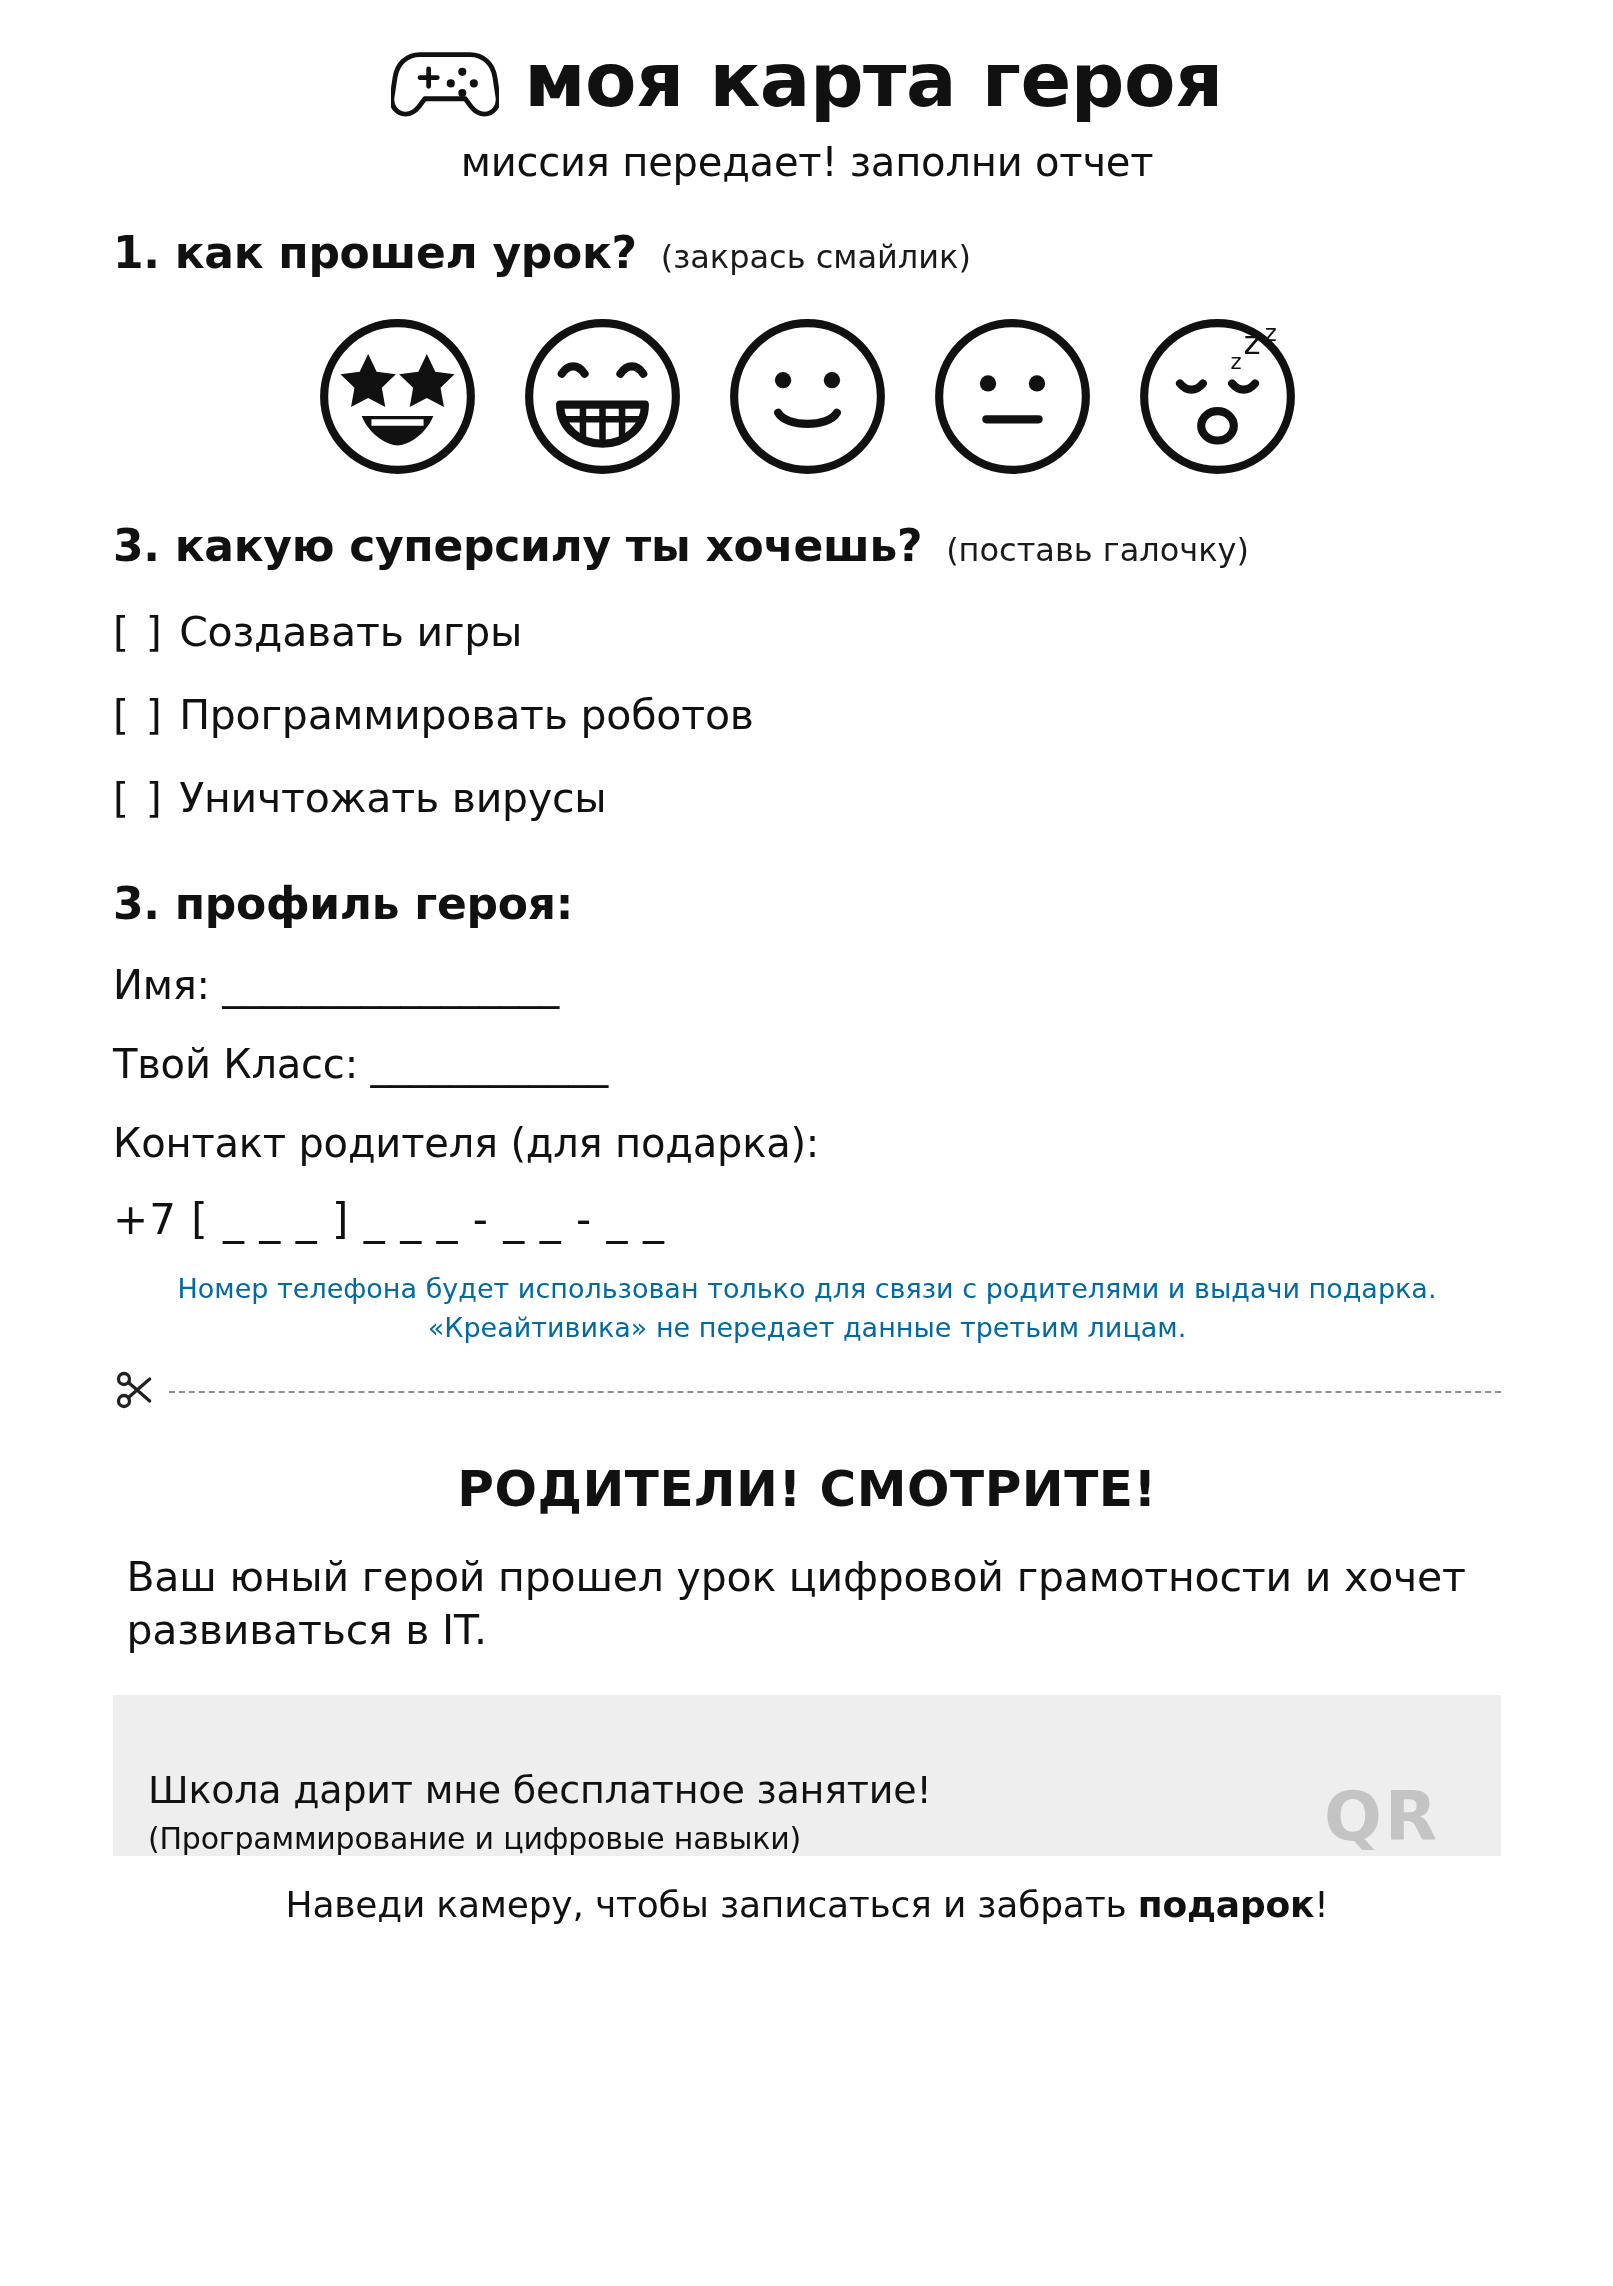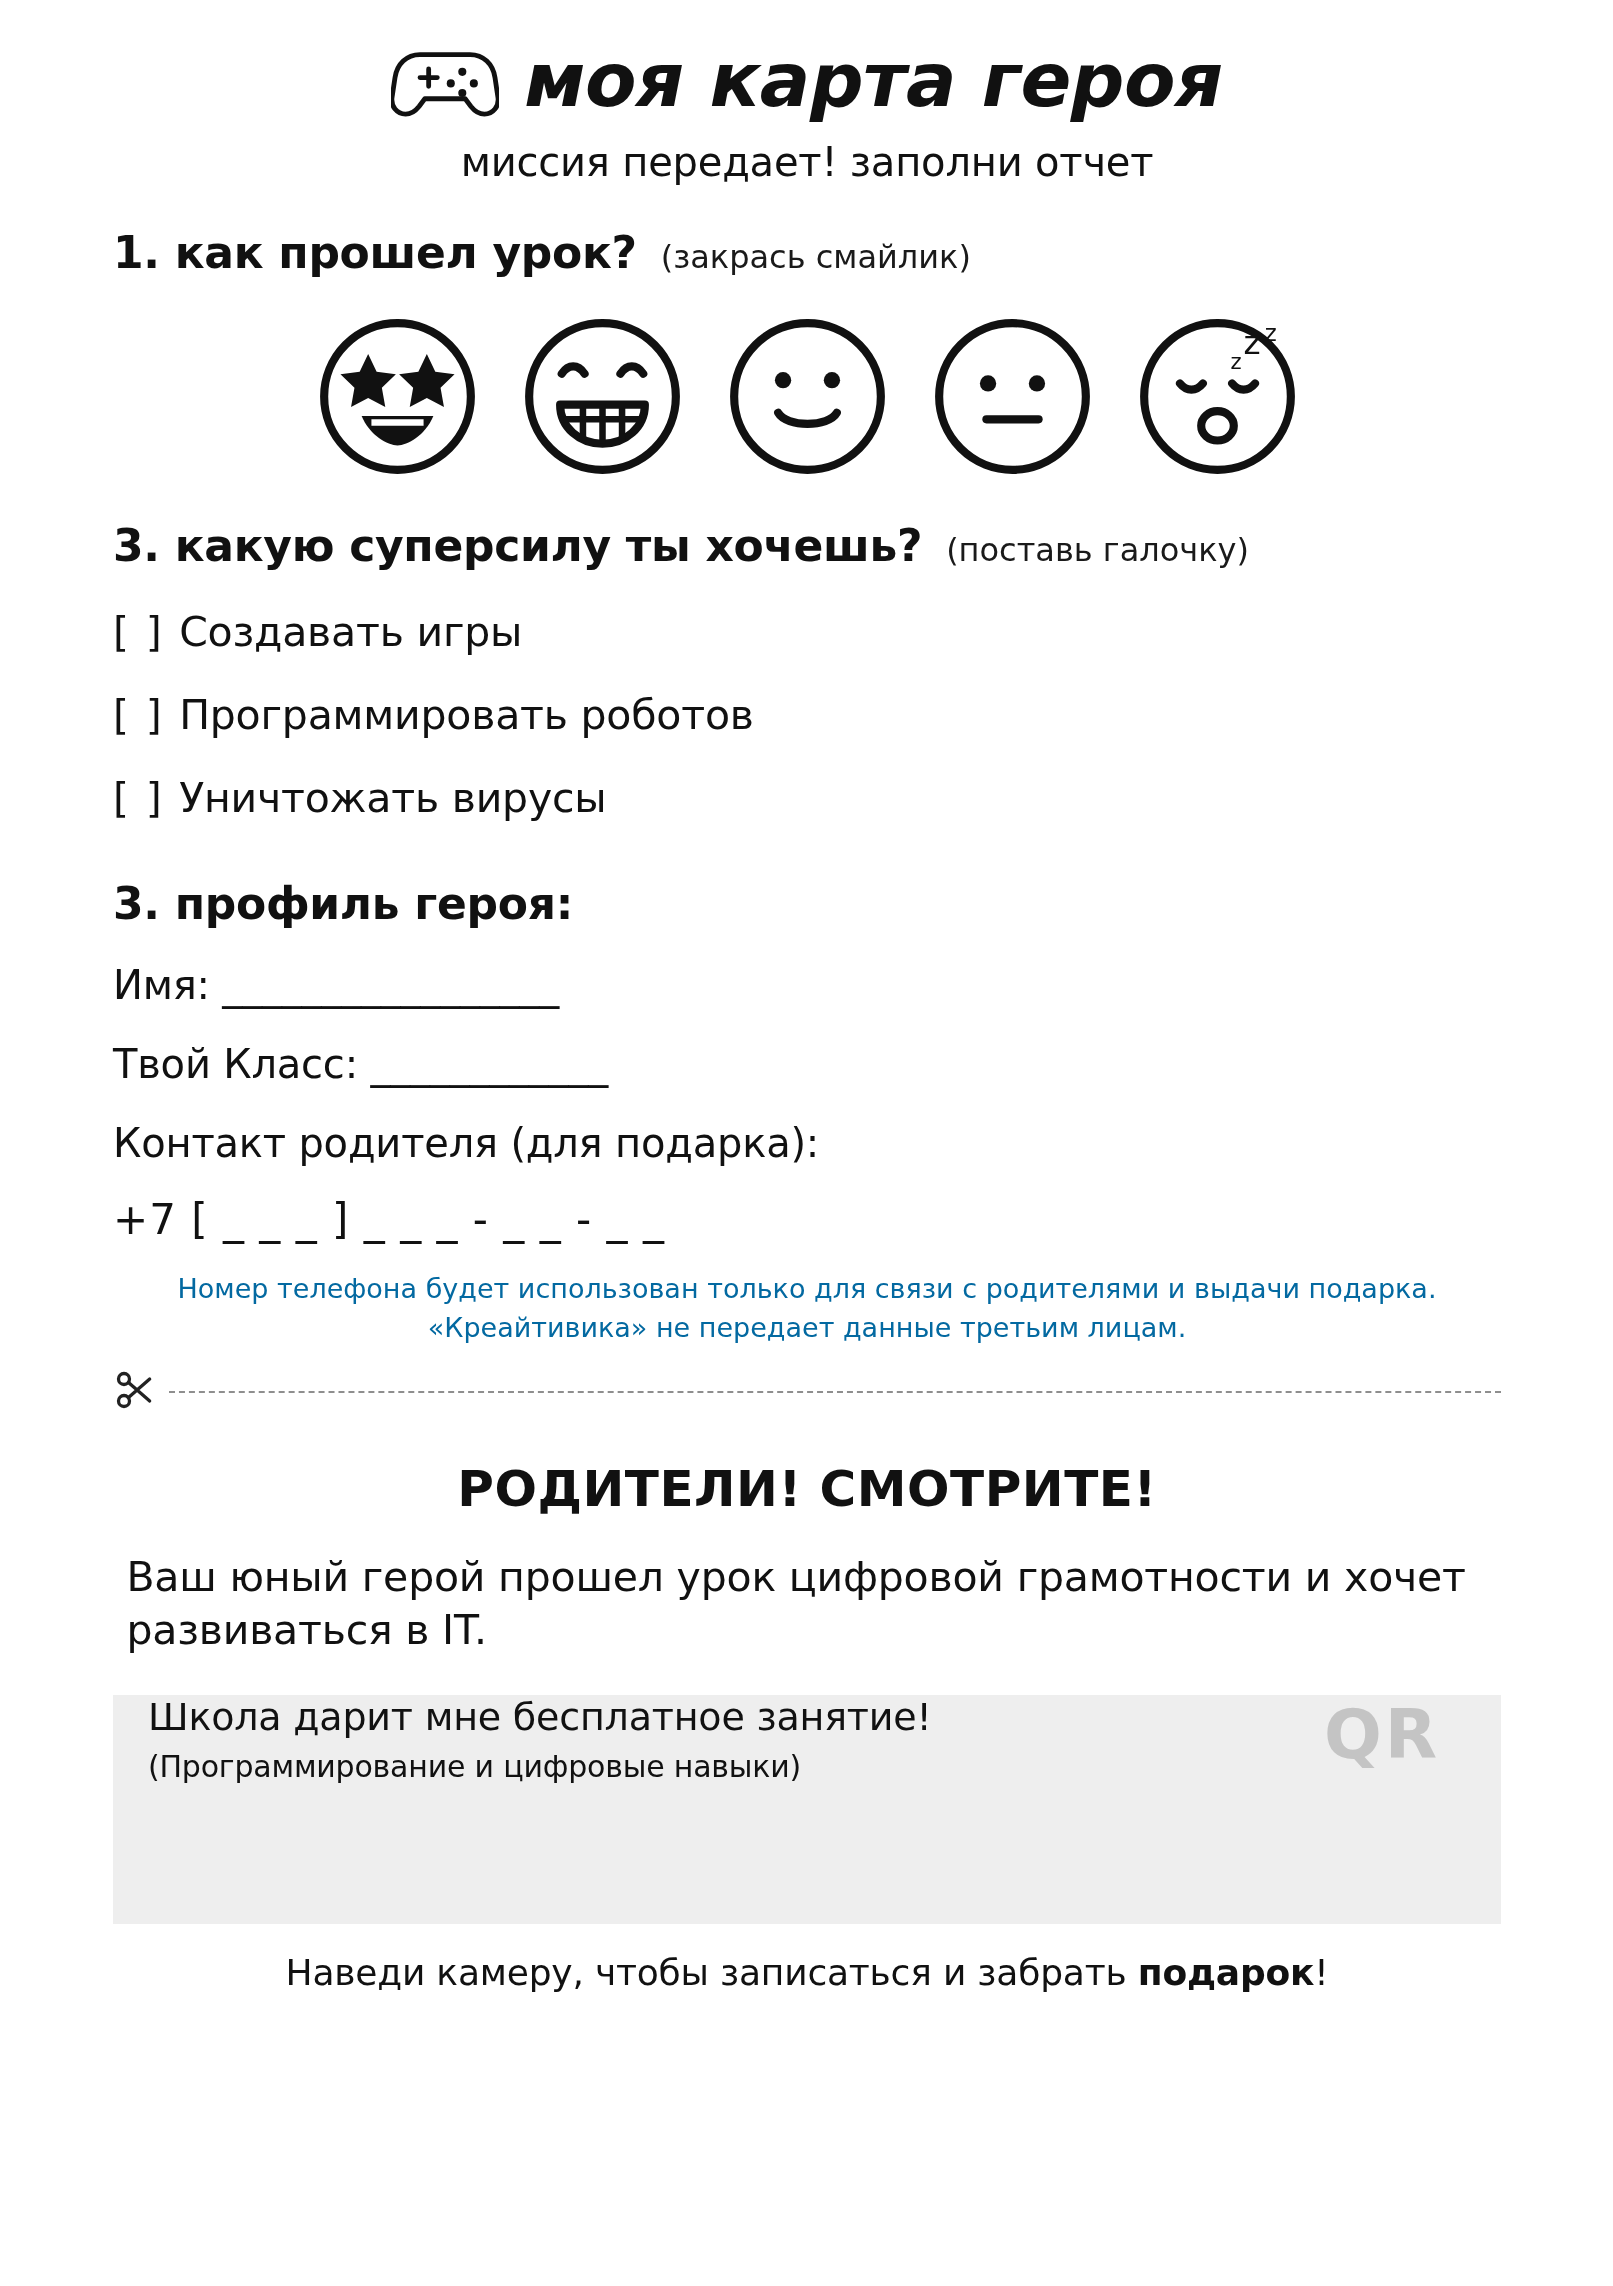--- a/index.html
+++ b/index.html
@@ -22,21 +22,20 @@
     position: relative;
   }
 
   
   .header {
     display: flex;
     align-items: center;
     justify-content: center;
     gap: 25px;
     margin-top: 9.6px;
-    font-style: italic;
   }
   .gamepad-icon {
     width: 108px;
     height: 75px;
     flex: 0 0 auto;
     display: block;
   }
   .title {
     font-size: 75px;
     font-weight: 700;
@@ -161,23 +160,23 @@
     line-height: 1.3;
     margin-top: 33px;
     padding: 0 13.4px;
     letter-spacing: -0.2px;
   }
 
   
   .offer {
     margin-top: 38px;
     background: #eeeeee;
-    height: 229px;
-    display: flex;
-    align-items: flex-start;
+    height: 161px;
+    display: flex;
+    align-items: flex-end;
     justify-content: space-between;
     padding: 0 38px 0 35px;
     box-sizing: border-box;
   }
   .offer-texts {
     display: flex;
     flex-direction: column;
     gap: 9.6px;
   }
   .offer-main {

